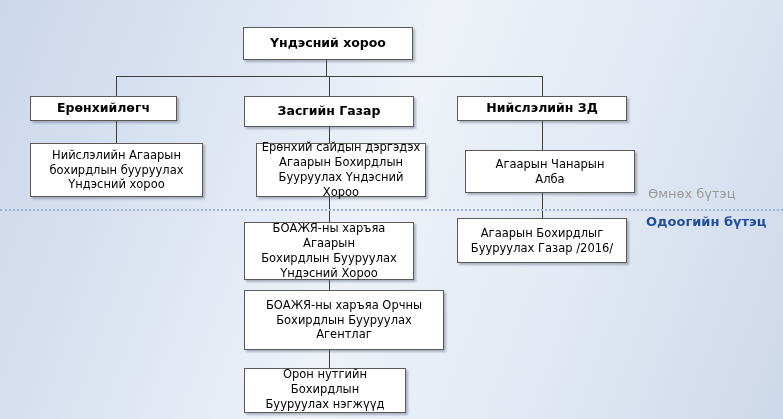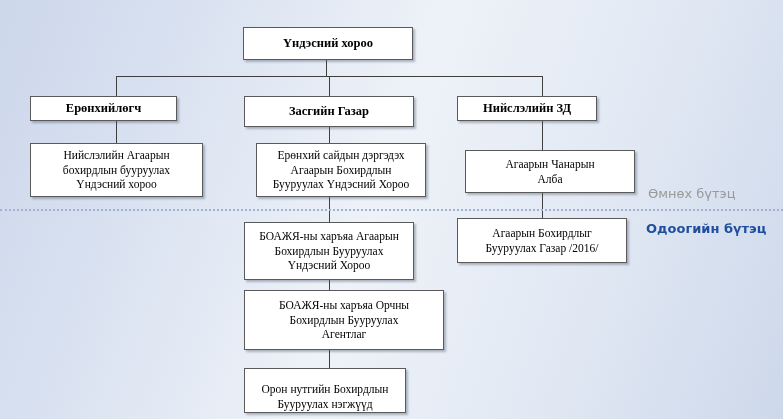--- a/index.html
+++ b/index.html
@@ -34,21 +34,20 @@
     box-sizing: border-box;
     background: #ffffff;
     border: 1px solid #5a5a5a;
     box-shadow: 1.5px 1.5px 2px rgba(80,90,110,0.40);
     display: flex;
     align-items: center;
     justify-content: center;
     text-align: center;
     color: #000000;
     line-height: 1.30;
-    font-family: Liberation Serif, serif;
   }
   .node .txt {
     display: block;
     width: 100%;
     padding: 0 4px;
     box-sizing: border-box;
     white-space: pre-line;
   }
   .node.plain  { font-size: 11.5px; font-weight: normal; }
   .node.strong { font-size: 12.5px; font-weight: bold; }
@@ -104,21 +103,21 @@
   </div>
 
   <div class="node strong" style="left:30px; top:96px; width:147px; height:25px;">
     <span class="txt">Ерөнхийлөгч</span>
   </div>
 
   <div class="node strong" style="left:244px; top:96px; width:170px; height:31px;">
     <span class="txt">Засгийн Газар</span>
   </div>
 
-  <div class="node strong" style="left:457px; top:96px; width:140px; height:25px;">
+  <div class="node strong" style="left:457px; top:96px; width:170px; height:25px;">
     <span class="txt">Нийслэлийн ЗД</span>
   </div>
 
   <div class="node plain" style="left:30px; top:143px; width:173px; height:54px;text-align:center;">
     <span class="txt">Нийслэлийн Агаарын
 бохирдлын бууруулах
 Үндэсний хороо</span>
   </div>
 
   <div class="node plain" style="left:256px; top:143px; width:170px; height:54px;">
@@ -151,15 +150,15 @@
 
   <div class="node plain" style="left:457px; top:218px; width:170px; height:45px;">
     <span class="txt">Агаарын Бохирдлыг
 Бууруулах Газар /2016/</span>
   </div>
 
   <div id="divider" style="top:209px;"></div>
 
   <div class="caption" id="cap-prev" style="left:648px; top:186px;">Өмнөх бүтэц</div>
 
-  <div class="caption" id="cap-curr" style="left:646px; top:221px;">Одоогийн бүтэц</div>
+  <div class="caption" id="cap-curr" style="left:646px; top:214px;">Одоогийн бүтэц</div>
 
 </div>
 
 </body></html>

